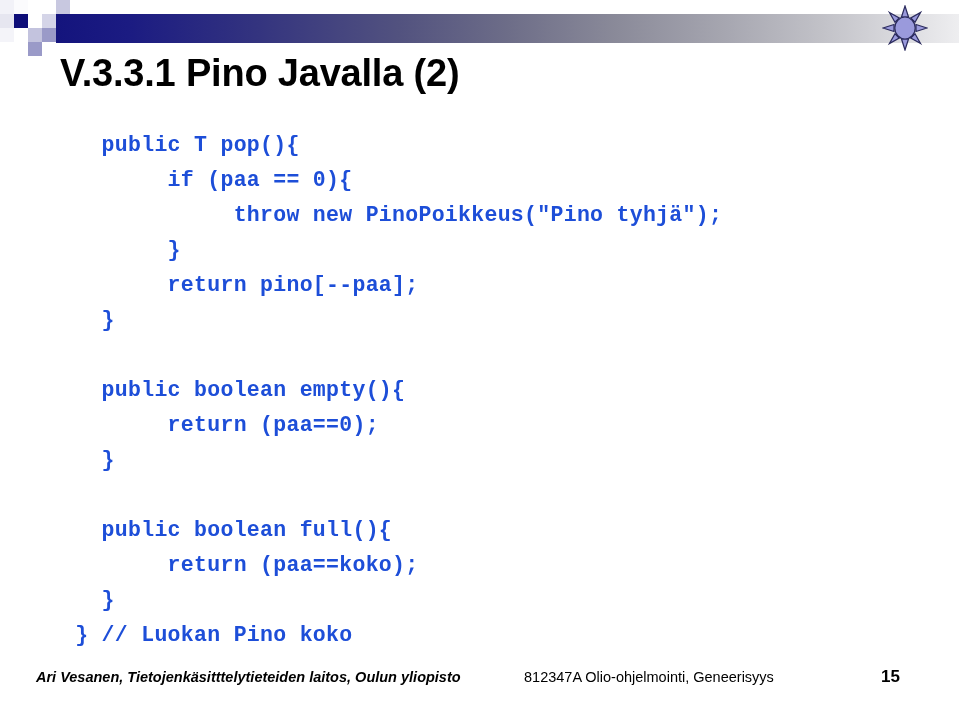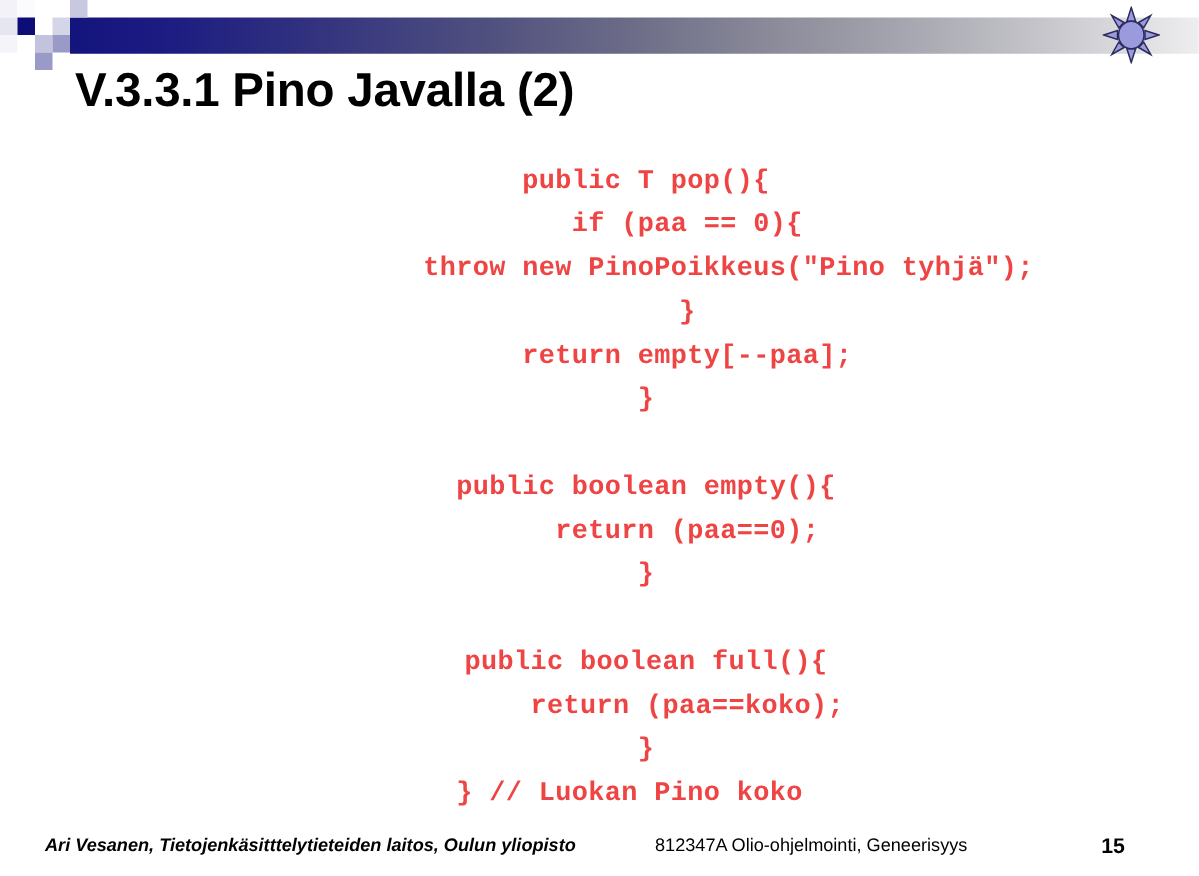--- a/index.html
+++ b/index.html
@@ -76,24 +76,23 @@
     position: absolute;
     left: 62px;
     top: 128px;
     width: 870px;
   }
   .code-line {
     font-family: "Liberation Mono", "DejaVu Sans Mono", monospace;
     font-weight: bold;
     font-size: 21.5px;
     line-height: 35px;
-    color: #ef4444;
+    color: #1d4ed8;
     white-space: pre;
     letter-spacing: 0.3px;
-    text-align: center;
   }
   .spacer-line {
     height: 35px;
   }
 
   
   #footer {
     position: absolute;
     left: 0;
     top: 664px;
@@ -168,21 +167,21 @@
   </svg>
 </div>
 
 <div id="page-title">V.3.3.1 Pino Javalla (2)</div>
 
 <div id="code-block">
     <div class="code-line">   public T pop(){</div>
     <div class="code-line">        if (paa == 0){</div>
     <div class="code-line">             throw new PinoPoikkeus("Pino tyhjä");</div>
     <div class="code-line">        }</div>
-    <div class="code-line">        return empty[--paa];</div>
+    <div class="code-line">        return pino[--paa];</div>
     <div class="code-line">   }</div>
     <div class="spacer-line"></div>
     <div class="code-line">   public boolean empty(){</div>
     <div class="code-line">        return (paa==0);</div>
     <div class="code-line">   }</div>
     <div class="spacer-line"></div>
     <div class="code-line">   public boolean full(){</div>
     <div class="code-line">        return (paa==koko);</div>
     <div class="code-line">   }</div>
     <div class="code-line"> } // Luokan Pino koko</div>

